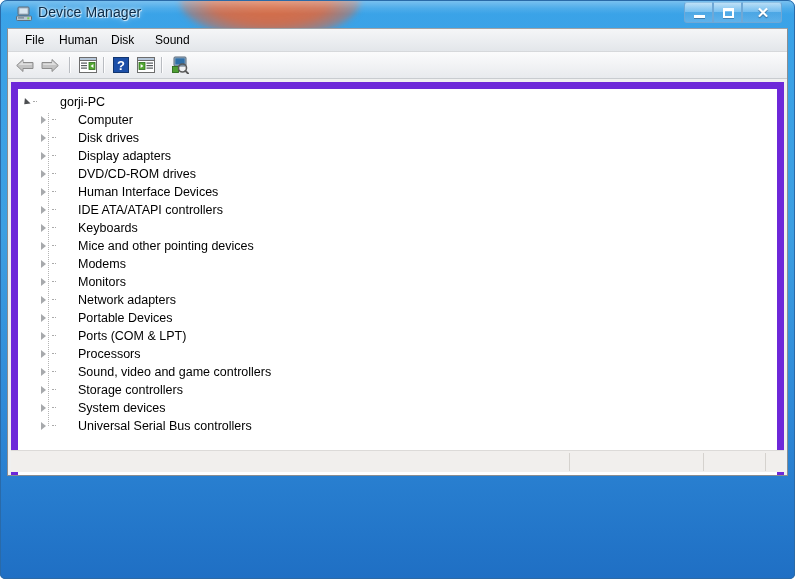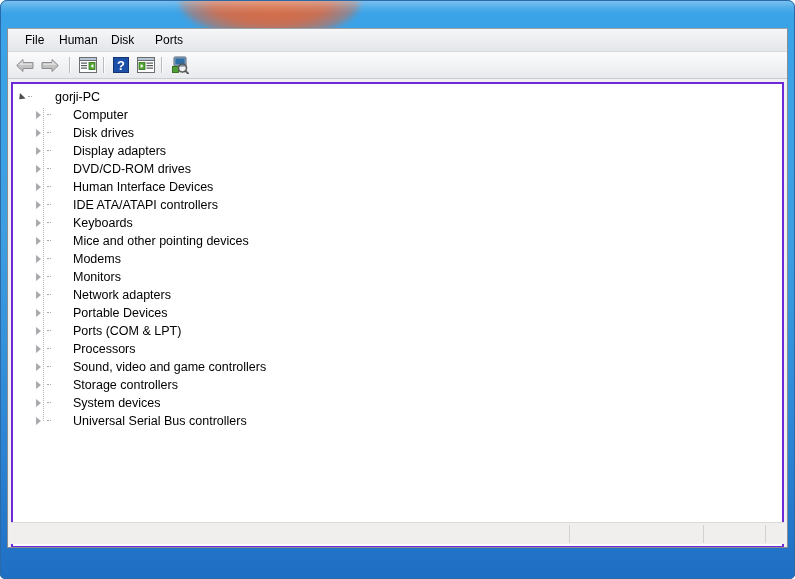--- a/index.html
+++ b/index.html
@@ -154,21 +154,21 @@
     color: #ffffff;
     text-shadow: 0 1px 1px rgba(30,70,110,0.75);
   }
 
   
   #client {
     position: absolute;
     left: 7px;
     top: 28px;
     width: 781px;
-    height: 520px;
+    height: 448px;
     background: #f0f0f0;
     border: 1px solid #8a8d91;
     border-top-color: #9fa2a6;
     box-sizing: border-box;
     z-index: 10;
     overflow: hidden;
   }
 
   
   #menubar {
@@ -231,21 +231,21 @@
   }
 
   
   #treepane {
     position: absolute;
     left: 3px;
     top: 53px;
     width: 773px;
     height: 466px;
     background: #ffffff;
-    border: 2px solid #6d28d9;
+    border: 7px solid #6d28d9;
     box-sizing: border-box;
     overflow: hidden;
   }
   #tree {
     position: absolute;
     left: 0; top: 0;
     width: 773px;
   }
 
   .node {
@@ -333,28 +333,50 @@
   }
 </style>
 </head>
 <body>
 
 <div id="window">
 
   <div id="glass-blob"></div>
   <div id="glass-gloss"></div>
 
+  <div id="titlebar">
+
+    <svg id="title-icon" viewBox="0 0 18 18">
+      <rect x="3" y="2" width="11" height="8" rx="1" fill="#9fb3c4" stroke="#5d6f7e" stroke-width="1"></rect>
+      <rect x="4.5" y="3.5" width="8" height="5" fill="#d9e6ef"></rect>
+      <rect x="1.5" y="11" width="15" height="4.5" rx="1" fill="#b9c7d2" stroke="#5d6f7e" stroke-width="1"></rect>
+      <rect x="3" y="12.3" width="6" height="1.2" fill="#6e808e"></rect>
+      <rect x="12.3" y="12.3" width="2" height="2" fill="#78d050"></rect>
+    </svg>
+
+    <div id="title-text">Device Manager</div>
+
+    <div class="winbtn" id="btn-min">
+      <div class="glyph-min"></div>
+    </div>
+    <div class="winbtn" id="btn-max">
+      <div class="glyph-max"></div>
+    </div>
+    <div class="winbtn" id="btn-close">
+      <div class="glyph-close">✕</div>
+    </div>
+  </div>
 
   <div id="client">
 
     <div id="menubar">
       <div class="menu-item" id="menu-file">File</div>
       <div class="menu-item" id="menu-action">Human</div>
       <div class="menu-item" id="menu-view">Disk</div>
-      <div class="menu-item" id="menu-help">Ports</div>
+      <div class="menu-item" id="menu-help">Sound</div>
     </div>
 
     <div id="toolbar">
 
       <div class="tb-btn" style="left:8px;">
         <svg class="arrow" viewBox="0 0 18 13">
           <polygon points="7,0.5 7,3.5 17,3.5 17,9.5 7,9.5 7,12.5 0.7,6.5" fill="#c3c3c3" stroke="#8d8d8d" stroke-width="1" stroke-linejoin="round"></polygon>
           <polygon points="7,2 7,4.6 15.8,4.6 15.8,6 2.4,6" fill="#dedede"></polygon>
         </svg>
       </div>

